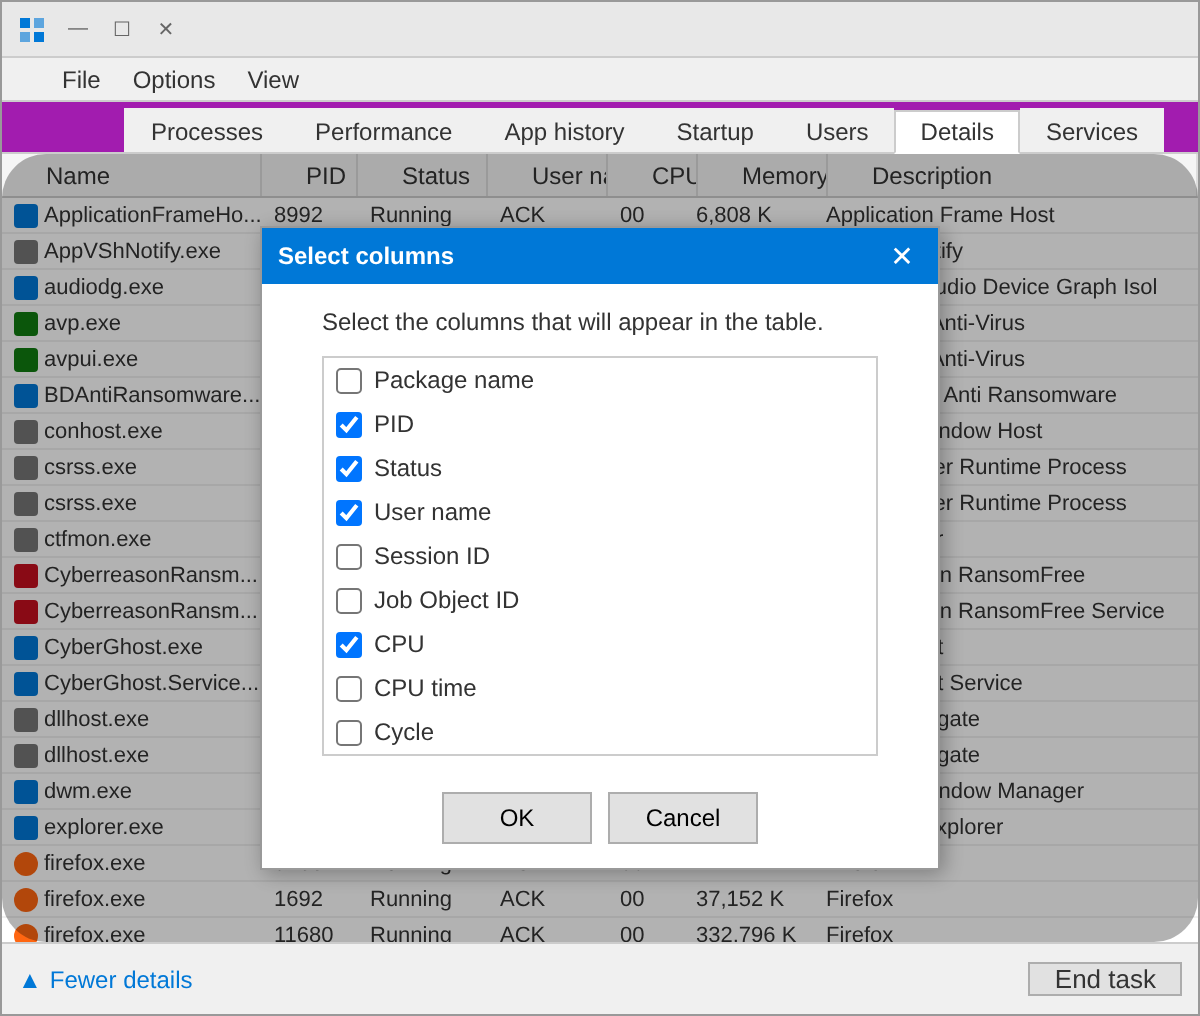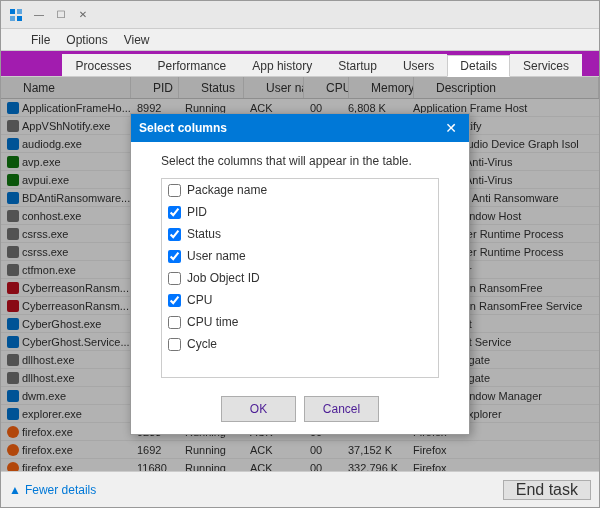--- a/index.html
+++ b/index.html
@@ -193,39 +193,40 @@
       align-items: center;
       gap: 4px;
       cursor: pointer;
       font-size: 12px;
       color: #0078d7;
     }
     .end-task-btn {
       background: #e1e1e1;
       border: 1px solid #adadad;
       padding: 0 12px;
-      font-size: 16px;
+      font-size: 13px;
       cursor: pointer;
       color: #333;
     }
 
     
     .table-body::-webkit-scrollbar { width: 12px; }
     .table-body::-webkit-scrollbar-track { background: #f0f0f0; }
     .table-body::-webkit-scrollbar-thumb { background: #c0c0c0; border: 2px solid #f0f0f0; }
 
     
     .modal-overlay {
       position: absolute;
       top: 0; left: 0; right: 0; bottom: 0;
       background: rgba(0,0,0,0.3);
       display: flex;
       align-items: center;
       justify-content: center;
       z-index: 100;
+      border-radius: 22px;
     }
 
     
     .dialog {
       background: white;
       border: 1px solid #999;
       box-shadow: 2px 2px 10px rgba(0,0,0,0.3);
       width: 340px;
       display: flex;
       flex-direction: column;
@@ -295,21 +296,21 @@
       gap: 8px;
       padding: 10px 14px 12px;
     }
     .dialog-btn {
       width: 75px;
       height: 26px;
       font-size: 12px;
       cursor: pointer;
       border: 1px solid #adadad;
       background: #e1e1e1;
-      color: #4c1d95;
+      color: #000000;
     }
     .dialog-btn.primary {
       background: #e1e1e1;
     }
   </style>
 </head>
 <body>
 
 <div class="window">
 
@@ -676,20 +677,24 @@
               <div class="checkbox-item">
                 <input type="checkbox" checked="" style="">
                 <span>Status</span>
               </div>
               <div class="checkbox-item">
                 <input type="checkbox" checked="" style="">
                 <span>User name</span>
               </div>
               <div class="checkbox-item">
                 <input type="checkbox" style="">
+                <span>Session ID</span>
+              </div>
+              <div class="checkbox-item">
+                <input type="checkbox" style="">
                 <span>Job Object ID</span>
               </div>
               <div class="checkbox-item">
                 <input type="checkbox" checked="" style="">
                 <span>CPU</span>
               </div>
               <div class="checkbox-item">
                 <input type="checkbox" style="">
                 <span>CPU time</span>
               </div>

